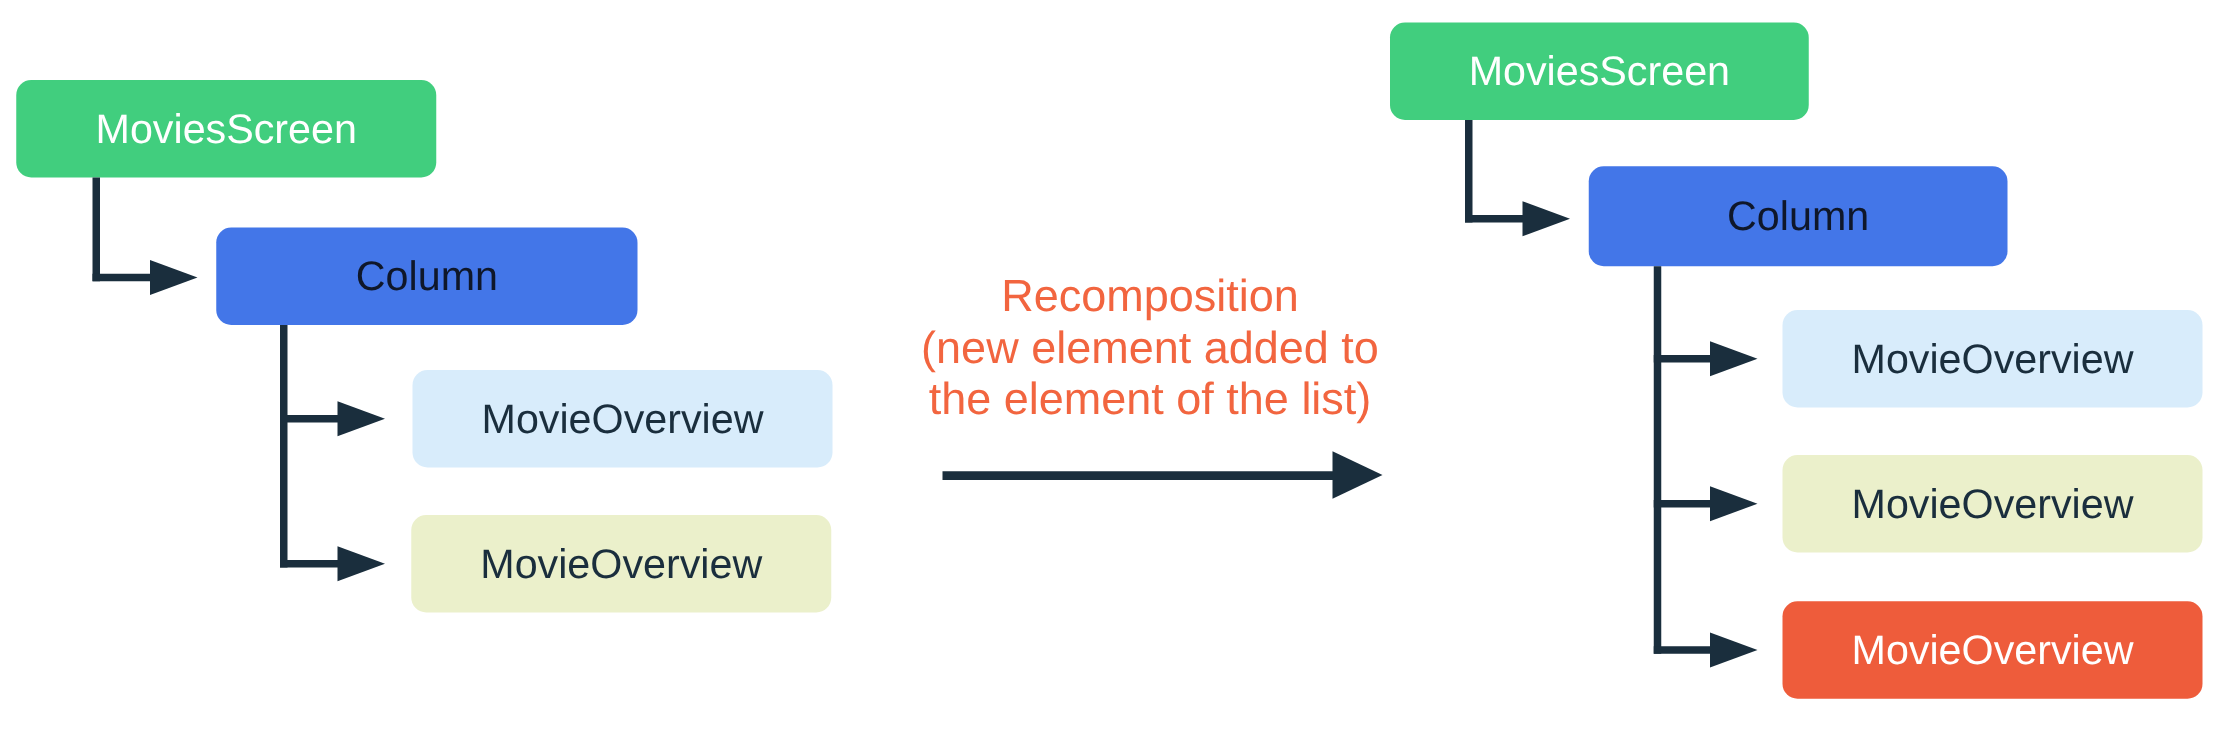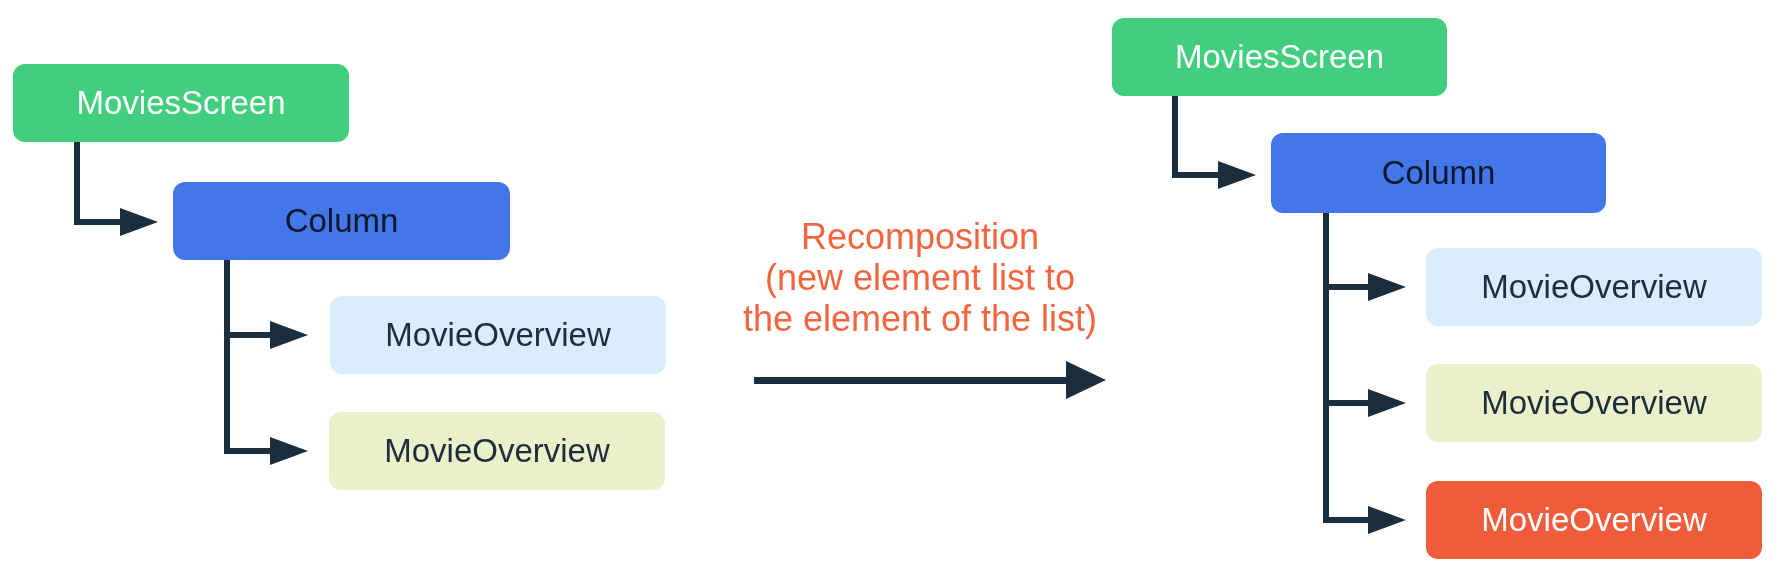--- a/index.html
+++ b/index.html
@@ -58,21 +58,21 @@
   <div class="line" style="left:224px;top:332px;width:48px;height:6px;"></div>
   <div class="arr" style="left:270px;top:321px;"></div>
   <div class="line" style="left:224px;top:448px;width:48px;height:6px;"></div>
   <div class="arr" style="left:270px;top:437px;"></div>
 
   <div class="box lightblue" style="left:330px;top:296px;">MovieOverview</div>
   <div class="box paleyellow" style="left:329px;top:412px;">MovieOverview</div>
 
   <div class="annot">
     <div>Recomposition</div>
-    <div>(new element list to</div>
+    <div>(new element added to</div>
     <div>the element of the list)</div>
   </div>
   <div class="line" style="left:754px;top:377px;width:316px;height:7px;"></div>
   <div class="arr big" style="left:1066px;top:361px;"></div>
 
   <div class="box green" style="left:1112px;top:18px;width:335px;">MoviesScreen</div>
 
   <div class="line" style="left:1172px;top:96px;width:6px;height:82px;"></div>
   <div class="line" style="left:1172px;top:172px;width:48px;height:6px;"></div>
   <div class="arr" style="left:1218px;top:161px;"></div>

